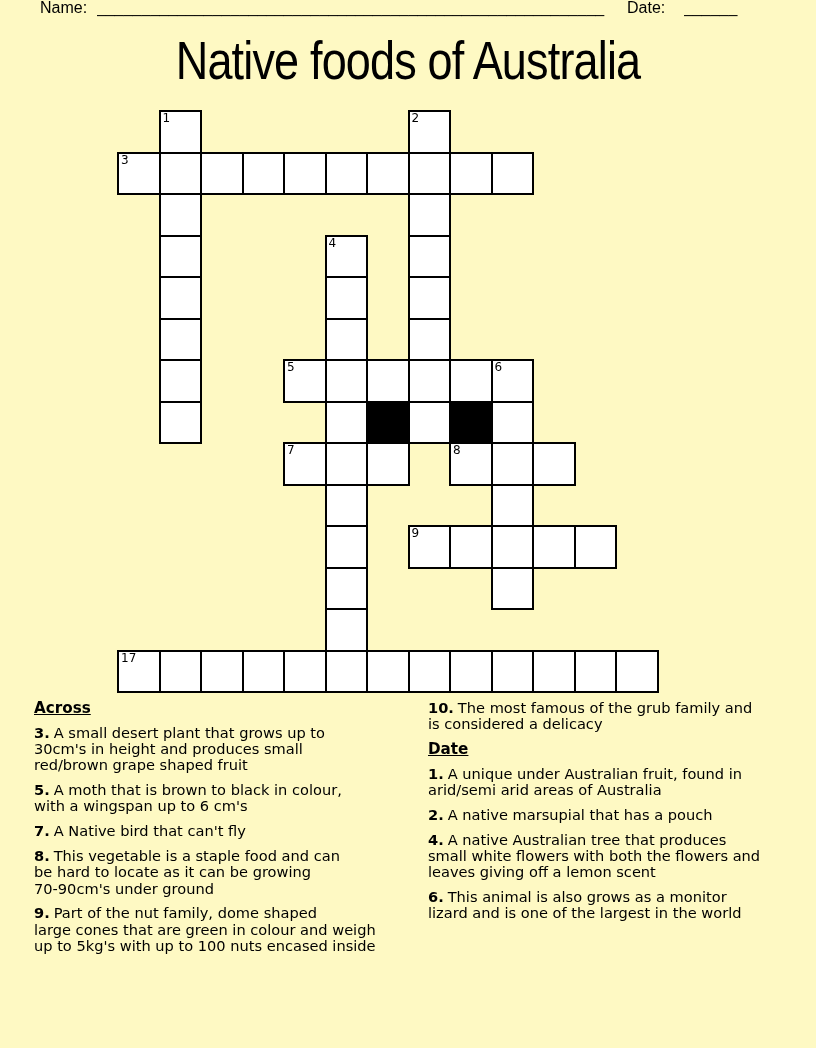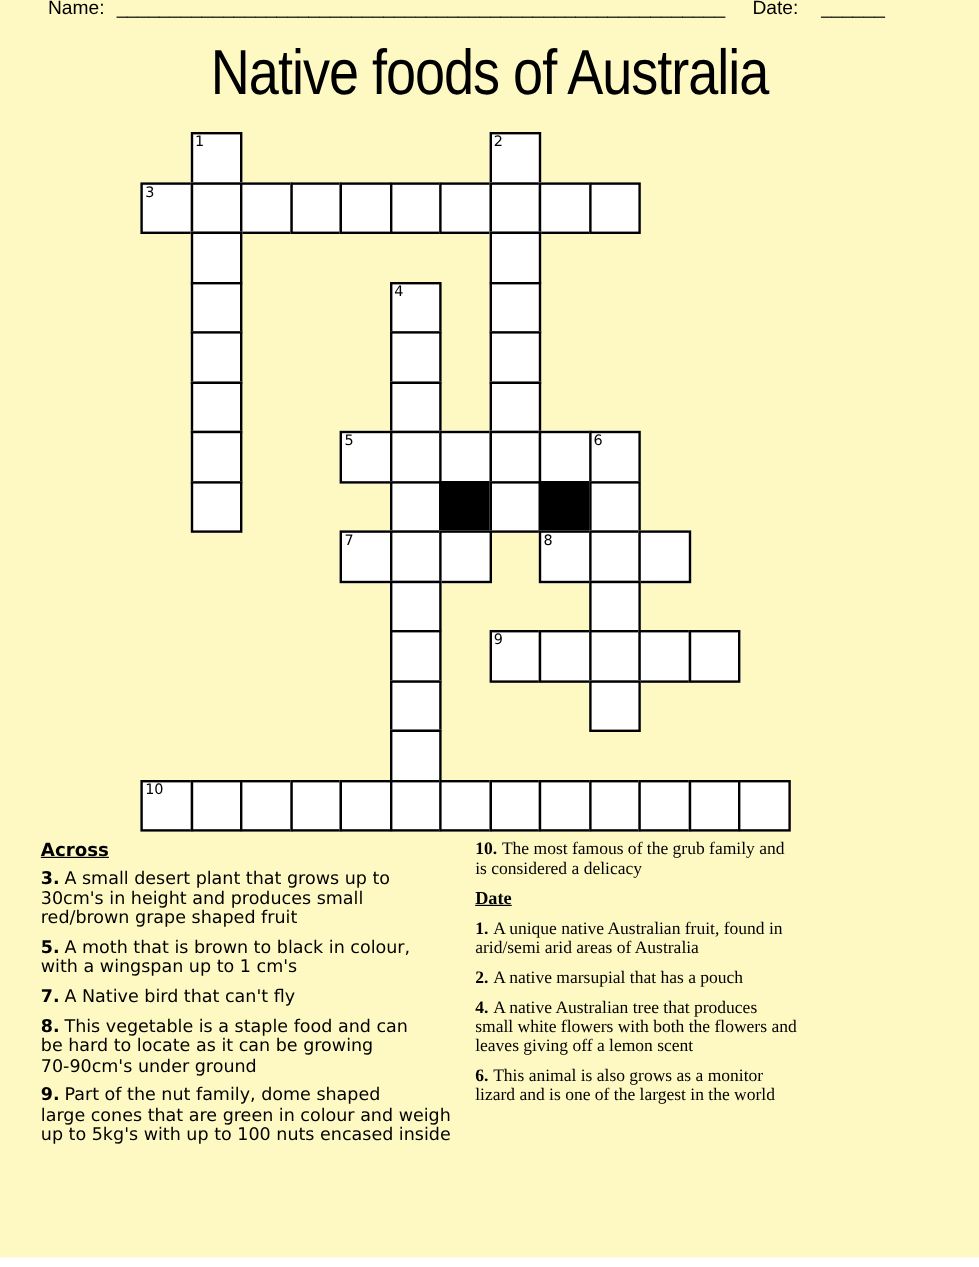--- a/index.html
+++ b/index.html
@@ -26,21 +26,21 @@
     border:2.4px solid #000; background:#fff;
   }
   .cell.black { background:#000; }
   .cell .num {
     position:absolute; top:0; left:2px; font-size:12px; line-height:13px;
     font-family:"DejaVu Sans", sans-serif; color:#000;
   }
   
   .clues-col { position:absolute; top:700px; font-size:14.6px; line-height:16.3px; color:#000; }
   .clues-left  { left:34px;  width:372px; }
-  .clues-right { left:396px; width:385px;font-family:Liberation Serif, serif; }
+  .clues-right { left:428px; width:385px; }
   .clue-head { font-weight:bold; font-size:15.2px; text-decoration:underline; margin:0 0 8.5px 0; }
   p.clue { margin:0 0 8.5px 0; }
   p.clue b { margin-right:4px; }
   p.clue span { white-space:pre-line; }
 </style>
 </head>
 <body>
 
 <div class="page">
 
@@ -117,21 +117,21 @@
         <span class="num">9</span>
       </div>
       <div class="cell" style="left: 332px; top: 415px;"></div>
       <div class="cell" style="left: 373.5px; top: 415px;"></div>
       <div class="cell" style="left: 415px; top: 415px;"></div>
       <div class="cell" style="left: 456.5px; top: 415px;"></div>
       <div class="cell" style="left: 207.5px; top: 456.5px;"></div>
       <div class="cell" style="left: 373.5px; top: 456.5px;"></div>
       <div class="cell" style="left: 207.5px; top: 498px;"></div>
       <div class="cell" style="left: 0px; top: 539.5px;">
-        <span class="num">10</span>
+        <span class="num">17</span>
       </div>
       <div class="cell" style="left: 41.5px; top: 539.5px;"></div>
       <div class="cell" style="left: 83px; top: 539.5px;"></div>
       <div class="cell" style="left: 124.5px; top: 539.5px;"></div>
       <div class="cell" style="left: 166px; top: 539.5px;"></div>
       <div class="cell" style="left: 207.5px; top: 539.5px;"></div>
       <div class="cell" style="left: 249px; top: 539.5px;"></div>
       <div class="cell" style="left: 290.5px; top: 539.5px;"></div>
       <div class="cell" style="left: 332px; top: 539.5px;"></div>
       <div class="cell" style="left: 373.5px; top: 539.5px;"></div>
@@ -139,34 +139,34 @@
       <div class="cell" style="left: 456.5px; top: 539.5px;"></div>
       <div class="cell" style="left: 498px; top: 539.5px;"></div>
     </div>
 
   <div class="clues-col clues-left">
       <div class="clue-head">Across</div>
       <p class="clue"><b>3.</b><span>A small desert plant that grows up to
 30cm's in height and produces small
 red/brown grape shaped fruit</span></p>
       <p class="clue"><b>5.</b><span>A moth that is brown to black in colour,
-with a wingspan up to 1 cm's</span></p>
+with a wingspan up to 6 cm's</span></p>
       <p class="clue"><b>7.</b><span>A Native bird that can't fly</span></p>
       <p class="clue"><b>8.</b><span>This vegetable is a staple food and can
 be hard to locate as it can be growing
 70-90cm's under ground</span></p>
       <p class="clue"><b>9.</b><span>Part of the nut family, dome shaped
 large cones that are green in colour and weigh
 up to 5kg's with up to 100 nuts encased inside</span></p>
     </div>
   <div class="clues-col clues-right">
       <p class="clue"><b>10.</b><span>The most famous of the grub family and
 is considered a delicacy</span></p>
       <div class="clue-head">Date</div>
-      <p class="clue"><b>1.</b><span>A unique native Australian fruit, found in
+      <p class="clue"><b>1.</b><span>A unique under Australian fruit, found in
 arid/semi arid areas of Australia</span></p>
       <p class="clue"><b>2.</b><span>A native marsupial that has a pouch</span></p>
       <p class="clue"><b>4.</b><span>A native Australian tree that produces
 small white flowers with both the flowers and
 leaves giving off a lemon scent</span></p>
       <p class="clue"><b>6.</b><span>This animal is also grows as a monitor
 lizard and is one of the largest in the world</span></p>
     </div>
 
 </div>

